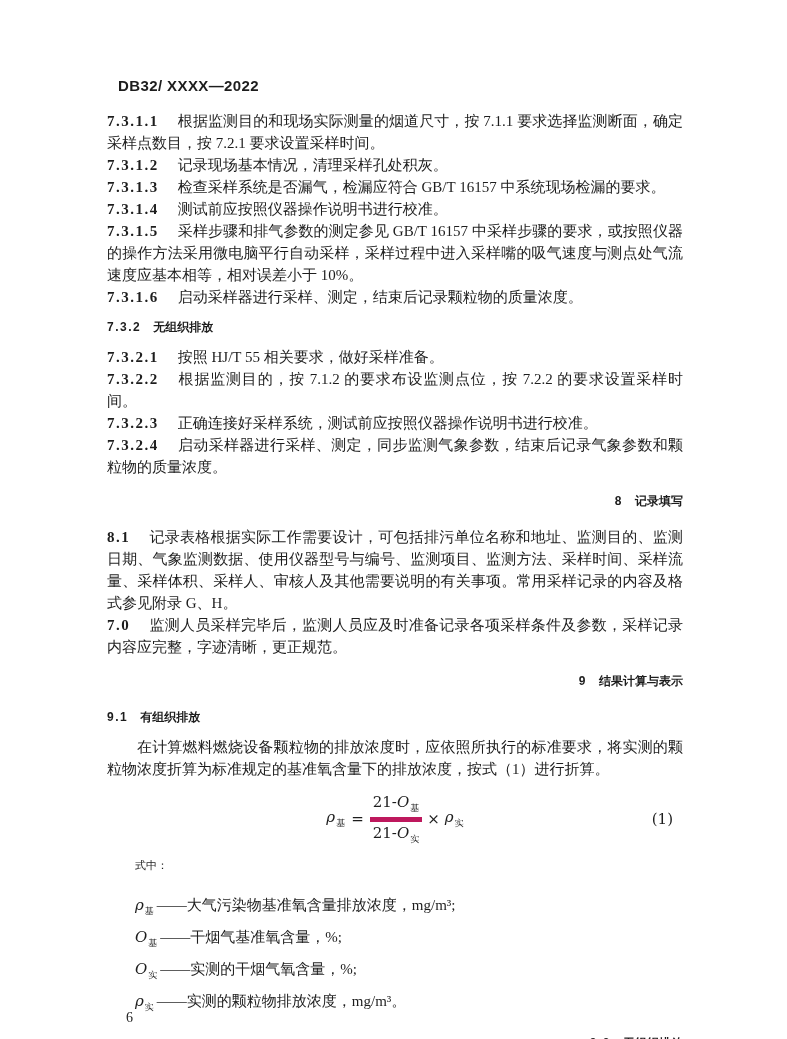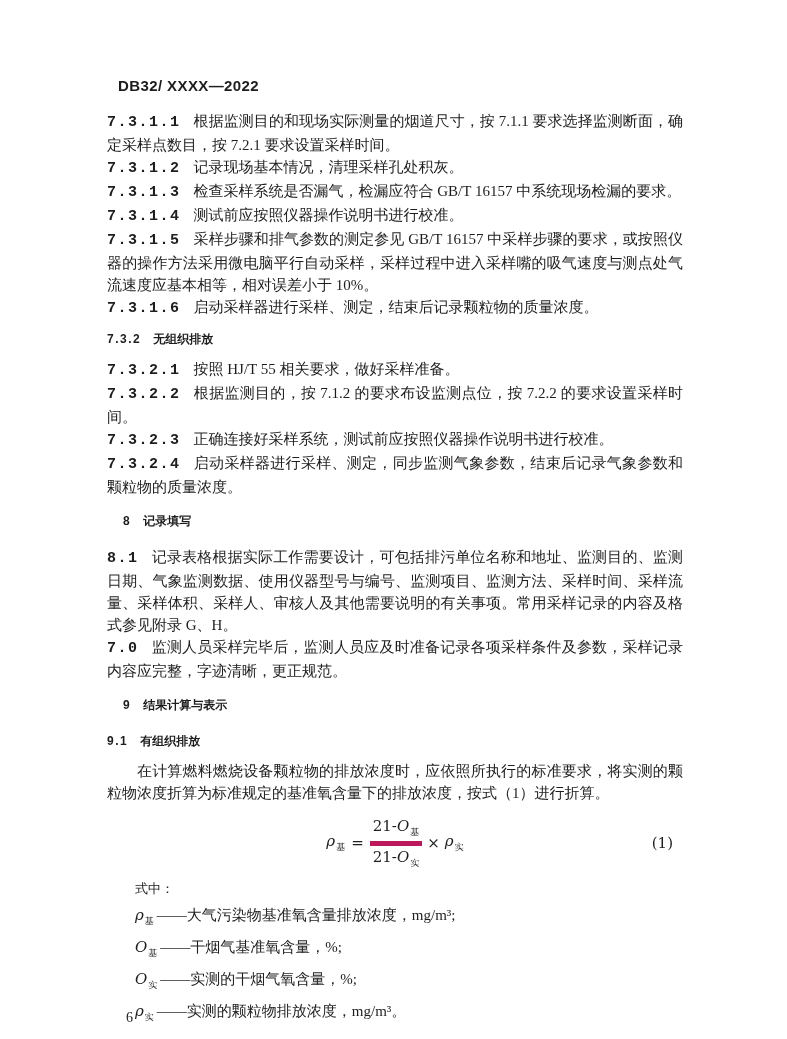--- a/index.html
+++ b/index.html
@@ -12,45 +12,45 @@
     position:absolute; left:118px; top:77px;
     font-family:"Liberation Sans","DejaVu Sans",sans-serif;
     font-weight:bold; font-size:15px; letter-spacing:0.4px;
   }
   .content { position:absolute; left:107px; top:110px; width:576px; }
   p.clause {
     margin:0; font-size:15px; line-height:22px;
     text-align:justify; text-justify:inter-ideograph;
   }
   .cnum {
-    font-family:Liberation Mono, monospace;
-    font-weight:bold; letter-spacing:1.5px; margin-right:13px;
+    font-family:Liberation Serif, serif;
+    font-weight:bold; letter-spacing:1.5px; margin-right:19px;
   }
   .sec-h {
     margin:8px 0; font-size:12px; line-height:22px; font-weight:bold;
     font-family:"Liberation Sans","DejaVu Sans",sans-serif;
   }
-  .sec-h.major { margin:12px 16px 14px; }
+  .sec-h.major { margin:12px 0 14px;text-align:right; }
   .sec-h .h-num { letter-spacing:1.5px; margin-right:12px; }
   .para-indent { text-indent:2em; }
   .formula-row {
     position:relative; margin:10px 0 6px; height:58px;
     display:flex; align-items:center; justify-content:center;
     font-family:"DejaVu Serif","Liberation Serif",serif; font-size:15px;
   }
   .formula { display:inline-flex; align-items:center; }
   .f-sym i, .def-sym i { font-style:italic; font-family:"DejaVu Serif",serif; }
   .sub { font-size:9px; vertical-align:-4px; margin-left:1px; }
   .f-eq { margin:0 6px; }
   .f-times { margin:0 5px; }
   .frac { display:inline-flex; flex-direction:column; text-align:center; }
   .frac-num { padding:0 3px 2px; border-bottom:5px solid #be185d; }
   .frac-den { padding:2px 3px 0; }
   .eq-label { position:absolute; right:10px; top:50%; transform:translateY(-50%); }
-  .where { margin:4px 0 2px 28px; font-size:13px; line-height:22px; }
+  .where { margin:4px 0 16px 28px; font-size:11px; line-height:22px; }
   .def-line { margin:0 0 0 28px; font-size:15px; line-height:26px; }
   .def-dash { margin-left:3px; }
   .page-num {
     position:absolute; left:126px; bottom:13px; font-size:14px; color:#222;
   }
 </style>
 </head>
 <body>
 
 <div class="page">

